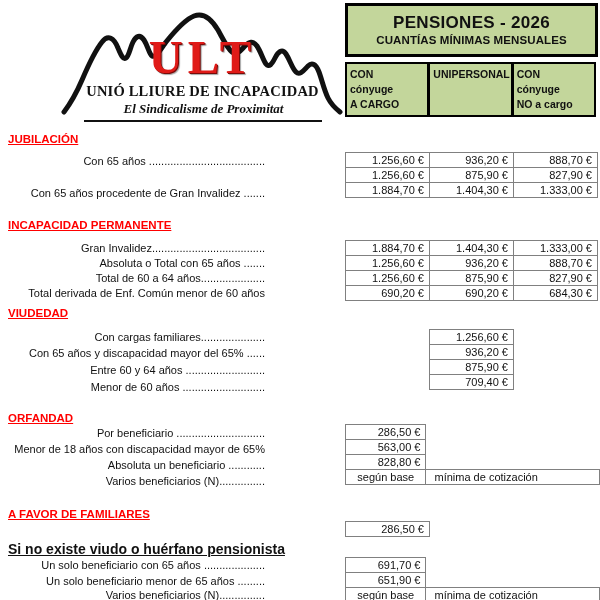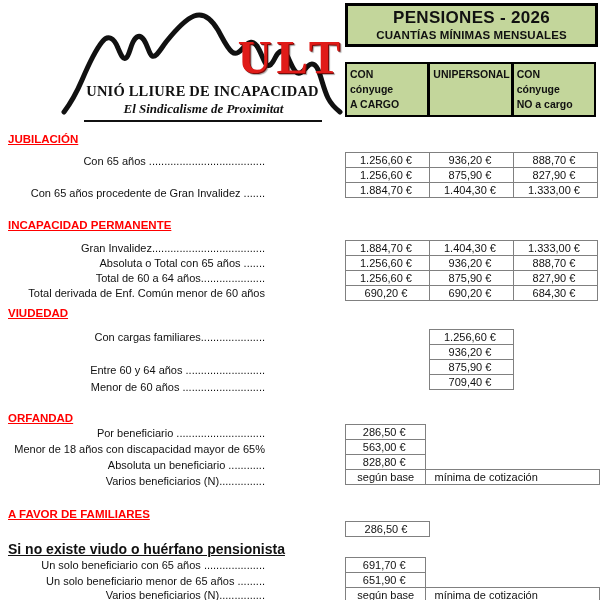--- a/index.html
+++ b/index.html
@@ -29,21 +29,21 @@
     top: 8px;
     width: 285px;
     height: 118px;
   }
   .logo svg { display: block; }
   .logo-ult {
     position: absolute;
     left: 0;
     top: 26px;
     width: 285px;
-    text-align: right;
+    text-align: center;
     font-family: "Liberation Serif", serif;
     font-weight: bold;
     font-size: 47px;
     letter-spacing: 5px;
     color: #e01b18;
     text-shadow: 1px 1px 0 #7a0a08, 2px 2px 1px rgba(0,0,0,0.35);
     line-height: 1;
   }
   .logo-sub {
     position: absolute;
@@ -79,21 +79,21 @@
     height: 2px;
     background: #111111;
   }
 
   
   .title-box {
     position: absolute;
     left: 345px;
     top: 3px;
     width: 253px;
-    height: 44px;
+    height: 54px;
     background: #c3d69b;
     border: 3px solid #000000;
     box-sizing: border-box;
     text-align: center;
     display: flex;
     flex-direction: column;
     align-items: center;
     justify-content: center;
   }
   .title-main {
@@ -162,21 +162,21 @@
   .vtable {
     position: absolute;
     border-collapse: collapse;
     font-size: 11px;
     color: #111111;
   }
   .vtable td {
     border: 1px solid #808080;
     height: 14px;
     padding: 0 5px 0 2px;
-    text-align: center;
+    text-align: right;
     white-space: nowrap;
     line-height: 14px;
   }
   .vtable td.w3 { width: 76px; }
   .vtable td.wide {
     text-align: left;
     padding-left: 8px;
   }
   .vtable td.base-left {
     text-align: center;
@@ -279,20 +279,21 @@
     <tr>
       <td class="w3">690,20 €</td>
       <td class="w3">690,20 €</td>
       <td class="w3">684,30 €</td>
     </tr>
   </tbody>
     </table>
 
   <div class="section-title" style="top:307px">VIUDEDAD</div>
   <div class="rowlabel" style="top:331px">Con cargas familiares.....................</div>
+  <div class="rowlabel" style="top:347px">Con 65 años y discapacidad mayor del 65% ......</div>
   <div class="rowlabel" style="top:364px">Entre 60 y 64 años ..........................</div>
   <div class="rowlabel" style="top:381px">Menor de 60 años ...........................</div>
 
   <table class="vtable" id="tbl-viu">
     <tbody>
         <tr>
       <td class="w3">1.256,60 €</td>
     </tr>
     <tr>
       <td class="w3">936,20 €</td>

